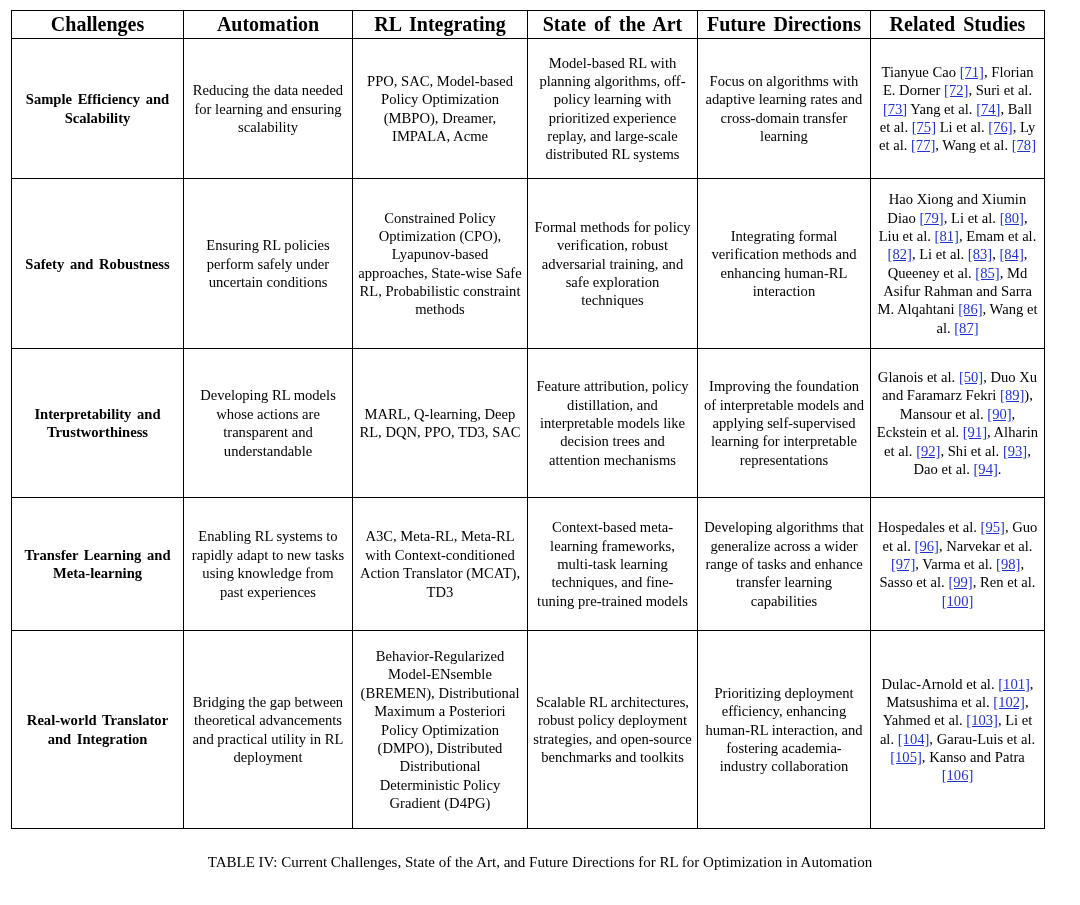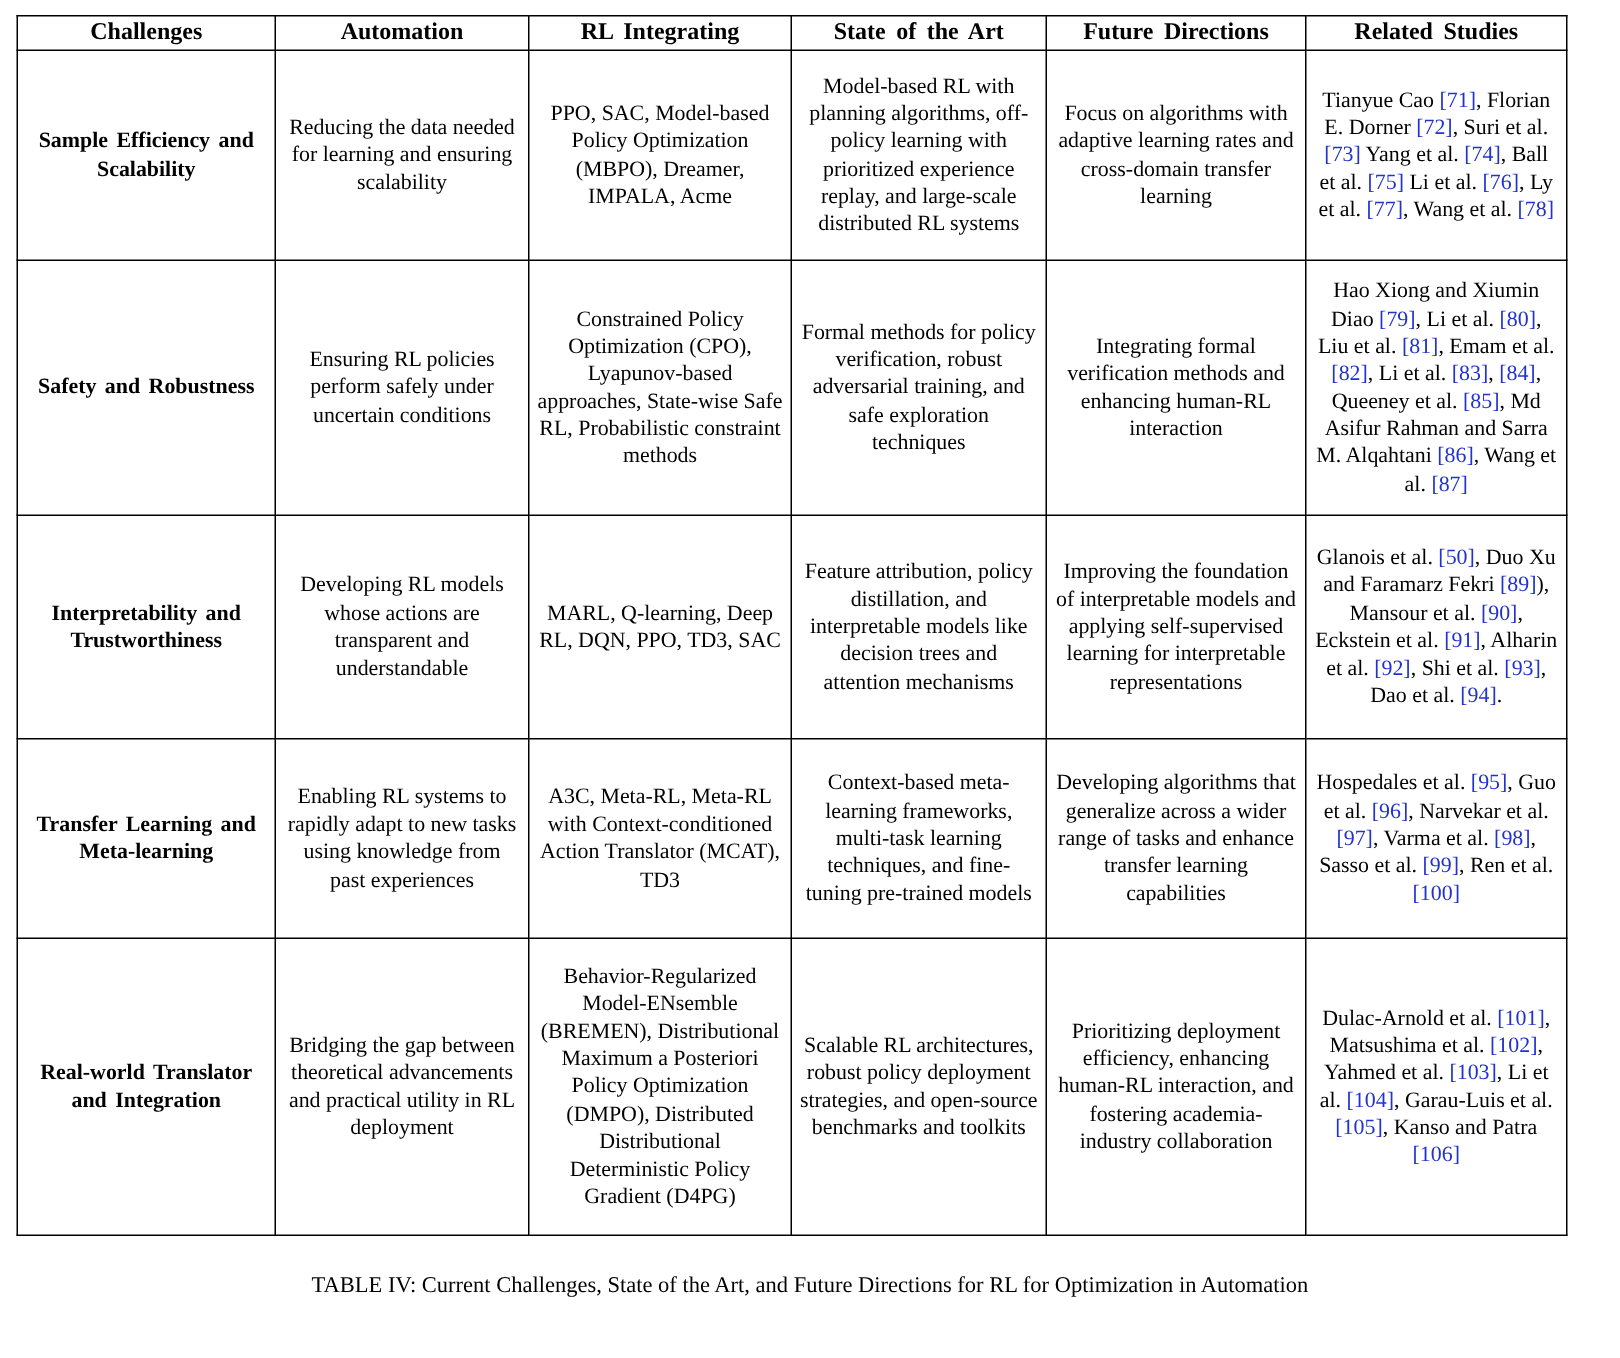--- a/index.html
+++ b/index.html
@@ -25,32 +25,33 @@
     text-align: center;
     vertical-align: middle;
     padding: 2px 5px;
     font-size: 14.6px;
     line-height: 1.26;
     word-wrap: break-word;
   }
   table.challenges thead tr { height: 20px; }
   table.challenges th {
     font-weight: bold;
-    font-size: 16px;
+    font-size: 20px;
     padding: 1px 4px;
     word-spacing: 3px;
   }
   tbody tr:nth-child(1) { height: 140px; }
   tbody tr:nth-child(2) { height: 170px; }
   tbody tr:nth-child(3) { height: 149px; }
   tbody tr:nth-child(4) { height: 133px; }
   tbody tr:nth-child(5) { height: 198px; }
   td.challenge-cell { font-weight: bold; word-spacing: 2px; }
   .cite {
     color: var(--link);
+    text-decoration: underline;
     cursor: pointer;
   }
   .caption {
     margin-top: 25px;
     text-align: center;
     font-size: 15px;
     color: var(--text);
   }
 </style>
 </head>

